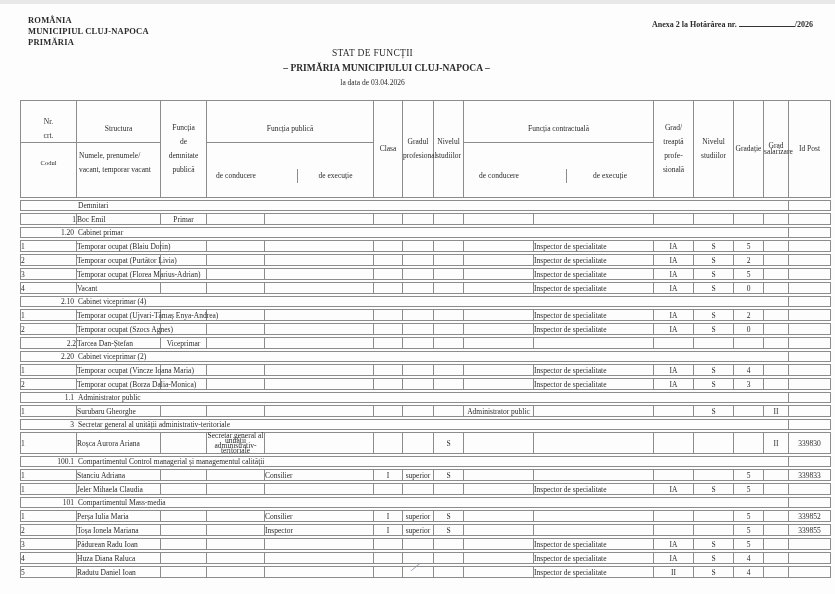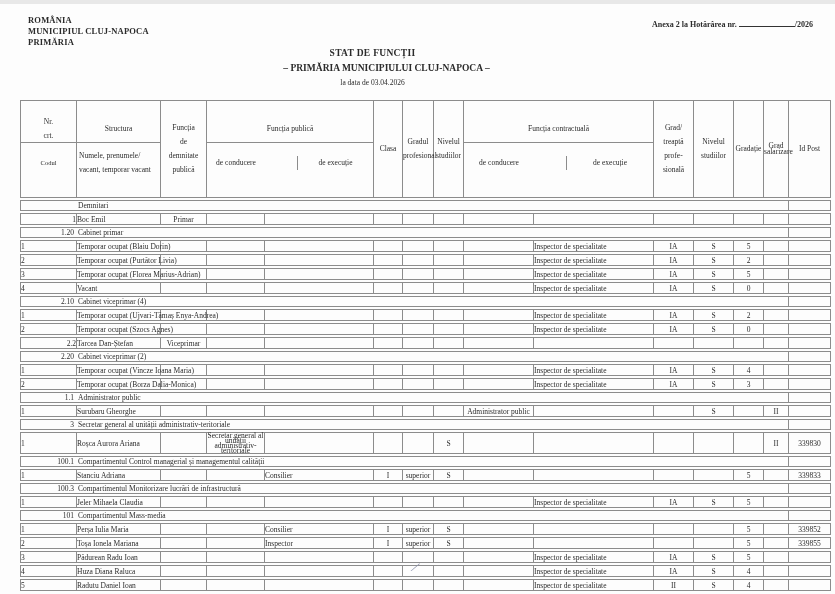--- a/index.html
+++ b/index.html
@@ -5,39 +5,39 @@
   html,body { margin:0; padding:0; background:#e8e8e8; }
   .page {
     position:relative; width:835px; height:594px; background:#fdfdfd;
     font-family:"Liberation Serif","DejaVu Serif",serif; color:#2b2b2b;
     overflow:hidden; margin:4px auto;
   }
   .org { position:absolute; top:11px; left:28px; font-size:8.5px; font-weight:bold; line-height:11px; letter-spacing:.2px; }
   .annex { position:absolute; top:14px; left:652px; font-size:8px; font-weight:bold; white-space:nowrap; }
   .annex .blank { display:inline-block; width:56px; height:8px; border-bottom:1px solid #333; }
   .titles { position:absolute; top:44px; left:0; width:745px; text-align:center; }
-  .title { font-size:9.5px; font-weight:bold; letter-spacing:.3px; }
+  .title { font-size:9.5px; font-weight:normal; letter-spacing:.3px; }
   .subtitle { font-size:9.5px; font-weight:bold; margin-top:5px;padding-left:28px; }
   .dateline { font-size:7.5px; margin-top:5px; }
 
   table.tbl { position:absolute; top:94px; left:20px; width:811px; table-layout:fixed;
     border-collapse:separate; border-spacing:0 2px; }
   .tbl th, .tbl td {
     box-sizing:border-box; padding:0; overflow:visible;
     border-top:1px solid #8c8c8c; border-bottom:1px solid #8c8c8c; border-left:1px solid #8c8c8c;
     font-weight:normal; font-size:7.5px; vertical-align:middle;
   }
   .tbl th:last-child, .tbl td:last-child { border-right:1px solid #8c8c8c; }
 
   thead th { height:70px; text-align:center; white-space:pre-line; line-height:14px; }
   .hsplit { display:flex; flex-direction:column; height:68px; }
   .hsplit .ht { height:27px; border-bottom:1px solid #8c8c8c; display:flex; align-items:center; justify-content:center; white-space:pre-line; }
   .hsplit .hb { flex:1; display:flex; align-items:center; justify-content:center; white-space:pre-line; }
   .hb.left { justify-content:flex-start; text-align:left; padding-left:2px; }
-  .hcols { flex:1; display:flex; align-items:center;gap:32px; }
+  .hcols { flex:1; display:flex; align-items:flex-end;gap:32px; }
   .hcols span { display:flex; align-items:center; justify-content:center; white-space:nowrap; }
   .hcols .c2 { border-left:1px solid #8c8c8c; flex:1; }
   .small-h { font-size:5.8px; line-height:6.5px; }
   .codul { font-size:6.5px; }
 
   tbody td { height:12px; }
   tr.section-row td { height:10px; }
   .sec-cell { font-weight:bold; white-space:nowrap; }
   .sec-code { display:inline-block; width:53px; text-align:right; }
   .sec-title { margin-left:4px; }
@@ -395,24 +395,20 @@
           <td class="c-ctr">superior</td>
           <td class="c-ctr">S</td>
           <td class="c-fcc"></td>
           <td class="c-fce"></td>
           <td class="c-ctr"></td>
           <td class="c-ctr"></td>
           <td class="c-ctr">5</td>
           <td class="c-ctr"></td>
           <td class="c-ctr">339833</td>
         </tr>
-        <tr class="section-row">
-          <td colspan="14" class="sec-cell"><span class="sec-code">100.3</span><span class="sec-title">Compartimentul Monitorizare lucrări de infrastructură</span></td>
-          <td></td>
-        </tr>
         <tr>
           <td class="c-nr">1</td>
           <td class="c-name">Jeler Mihaela Claudia</td>
           <td class="c-dem"></td>
           <td class="c-fpc"></td>
           <td class="c-fpe"></td>
           <td class="c-ctr"></td>
           <td class="c-ctr"></td>
           <td class="c-ctr"></td>
           <td class="c-fcc"></td>

